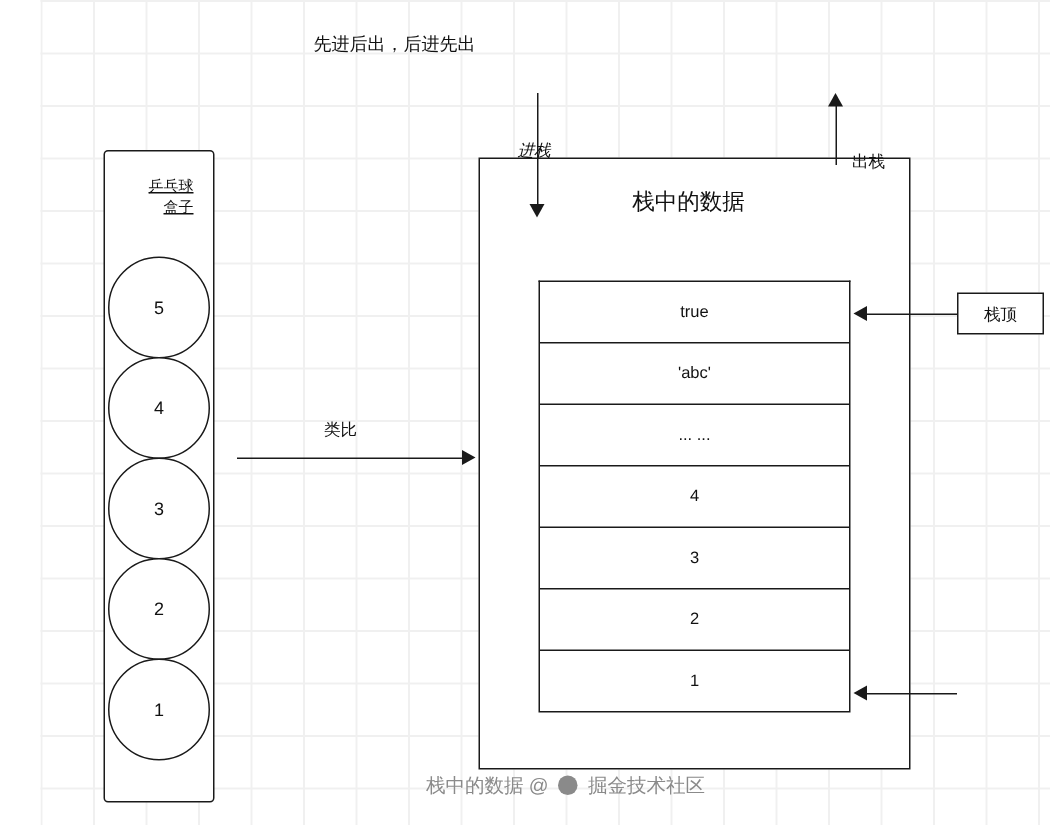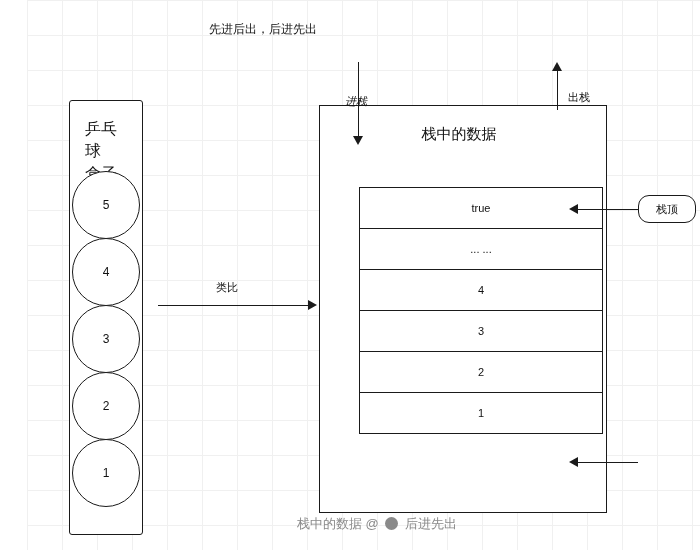--- a/index.html
+++ b/index.html
@@ -61,24 +61,25 @@
     align-items: center;
     justify-content: center;
     font-size: 12px;
     color: #111111;
   }
   .tube-label {
     position: absolute;
     left: 58px;
     top: 118px;
     width: 44px;
-    text-align: left;
-    font-size: 16px;
+    text-align: right;
+    font-size: 10px;
     color: #111111;
     line-height: 1.4;
+    text-decoration: underline;
   }
 
   
   .stack-box {
     position: absolute;
     left: 292px;
     top: 105px;
     width: 288px;
     height: 408px;
     border: 1.6px solid #1a1a1a;
@@ -93,21 +94,21 @@
     text-align: center;
     font-size: 15px;
     color: #111111;
   }
 
   
   .cells {
     position: absolute;
     left: 332px;
     top: 187px;
-    width: 244px;
+    width: 208px;
     border: 1.2px solid #1a1a1a;
     border-bottom: none;
     box-sizing: border-box;
     background: #ffffff;
     text-align: right;
   }
   .cell {
     height: 41px;
     border-bottom: 1.2px solid #1a1a1a;
     display: flex;
@@ -224,52 +225,55 @@
 
   <div class="stack-box"></div>
   <div class="stack-title">栈中的数据</div>
 
   <div class="vline" style="left:331px; top:62px; height:80px;"></div>
   <div class="arrow-down" style="left:326px; top:136px;"></div>
   <div class="lbl" style="left:318px; top:94px;font-style:italic;">进栈</div>
 
   <div class="vline" style="left:530px; top:68px; height:42px;"></div>
   <div class="arrow-up" style="left:525px; top:62px;"></div>
-  <div class="lbl" style="left:541px; top:90px;">出栈</div>
+  <div class="lbl" style="left:541px; top:101px;">出栈</div>
 
   <div class="cells">
     <div class="cell">
       <span>true</span>
+    </div>
+    <div class="cell">
+      <span>'abc'</span>
     </div>
     <div class="cell">
       <span>... ...</span>
     </div>
     <div class="cell">
       <span>4</span>
     </div>
     <div class="cell">
       <span>3</span>
     </div>
     <div class="cell">
       <span>2</span>
     </div>
     <div class="cell">
       <span>1</span>
     </div>
   </div>
 
   <div class="hline" style="left:551px; top:209px; width:60px;"></div>
   <div class="arrow-left" style="left:542px; top:204px;"></div>
-  <div class="callout" style="left:611px; top:195px;border-radius:11px;">
+  <div class="callout" style="left:611px; top:195px;">
     <span>栈顶</span>
   </div>
 
   <div class="hline" style="left:551px; top:462px; width:60px;"></div>
   <div class="arrow-left" style="left:542px; top:457px;"></div>
 
   <div class="watermark">
     <span>栈中的数据</span>
     <span>@</span>
     <span class="wm-dot"></span>
-    <span>后进先出</span>
+    <span>掘金技术社区</span>
   </div>
 
 </div>
 
 </body></html>

